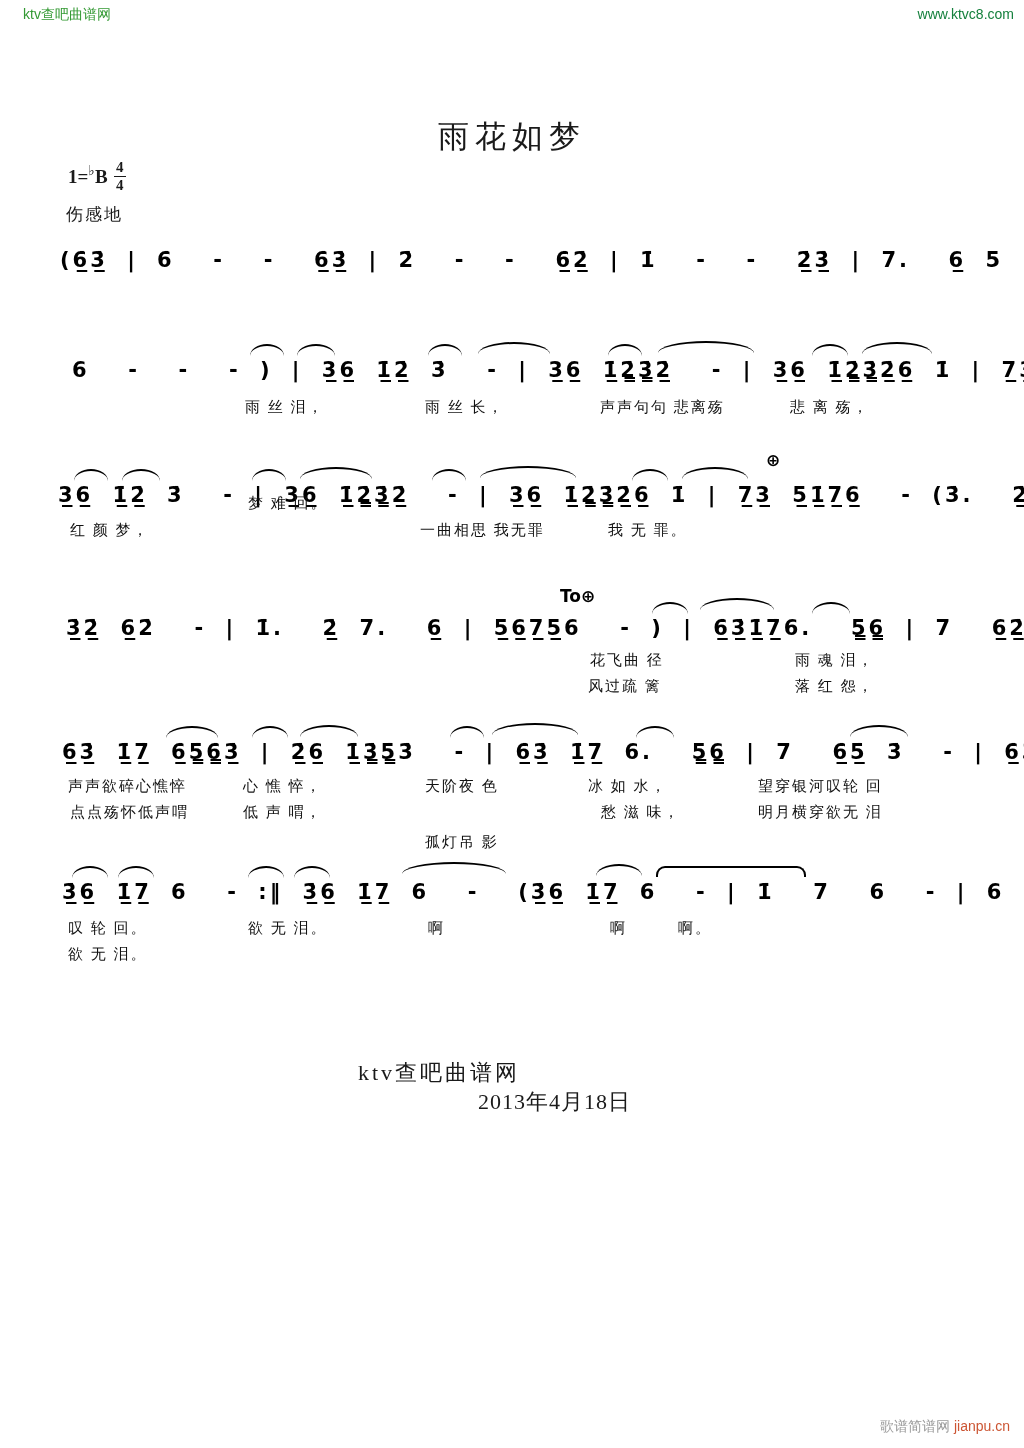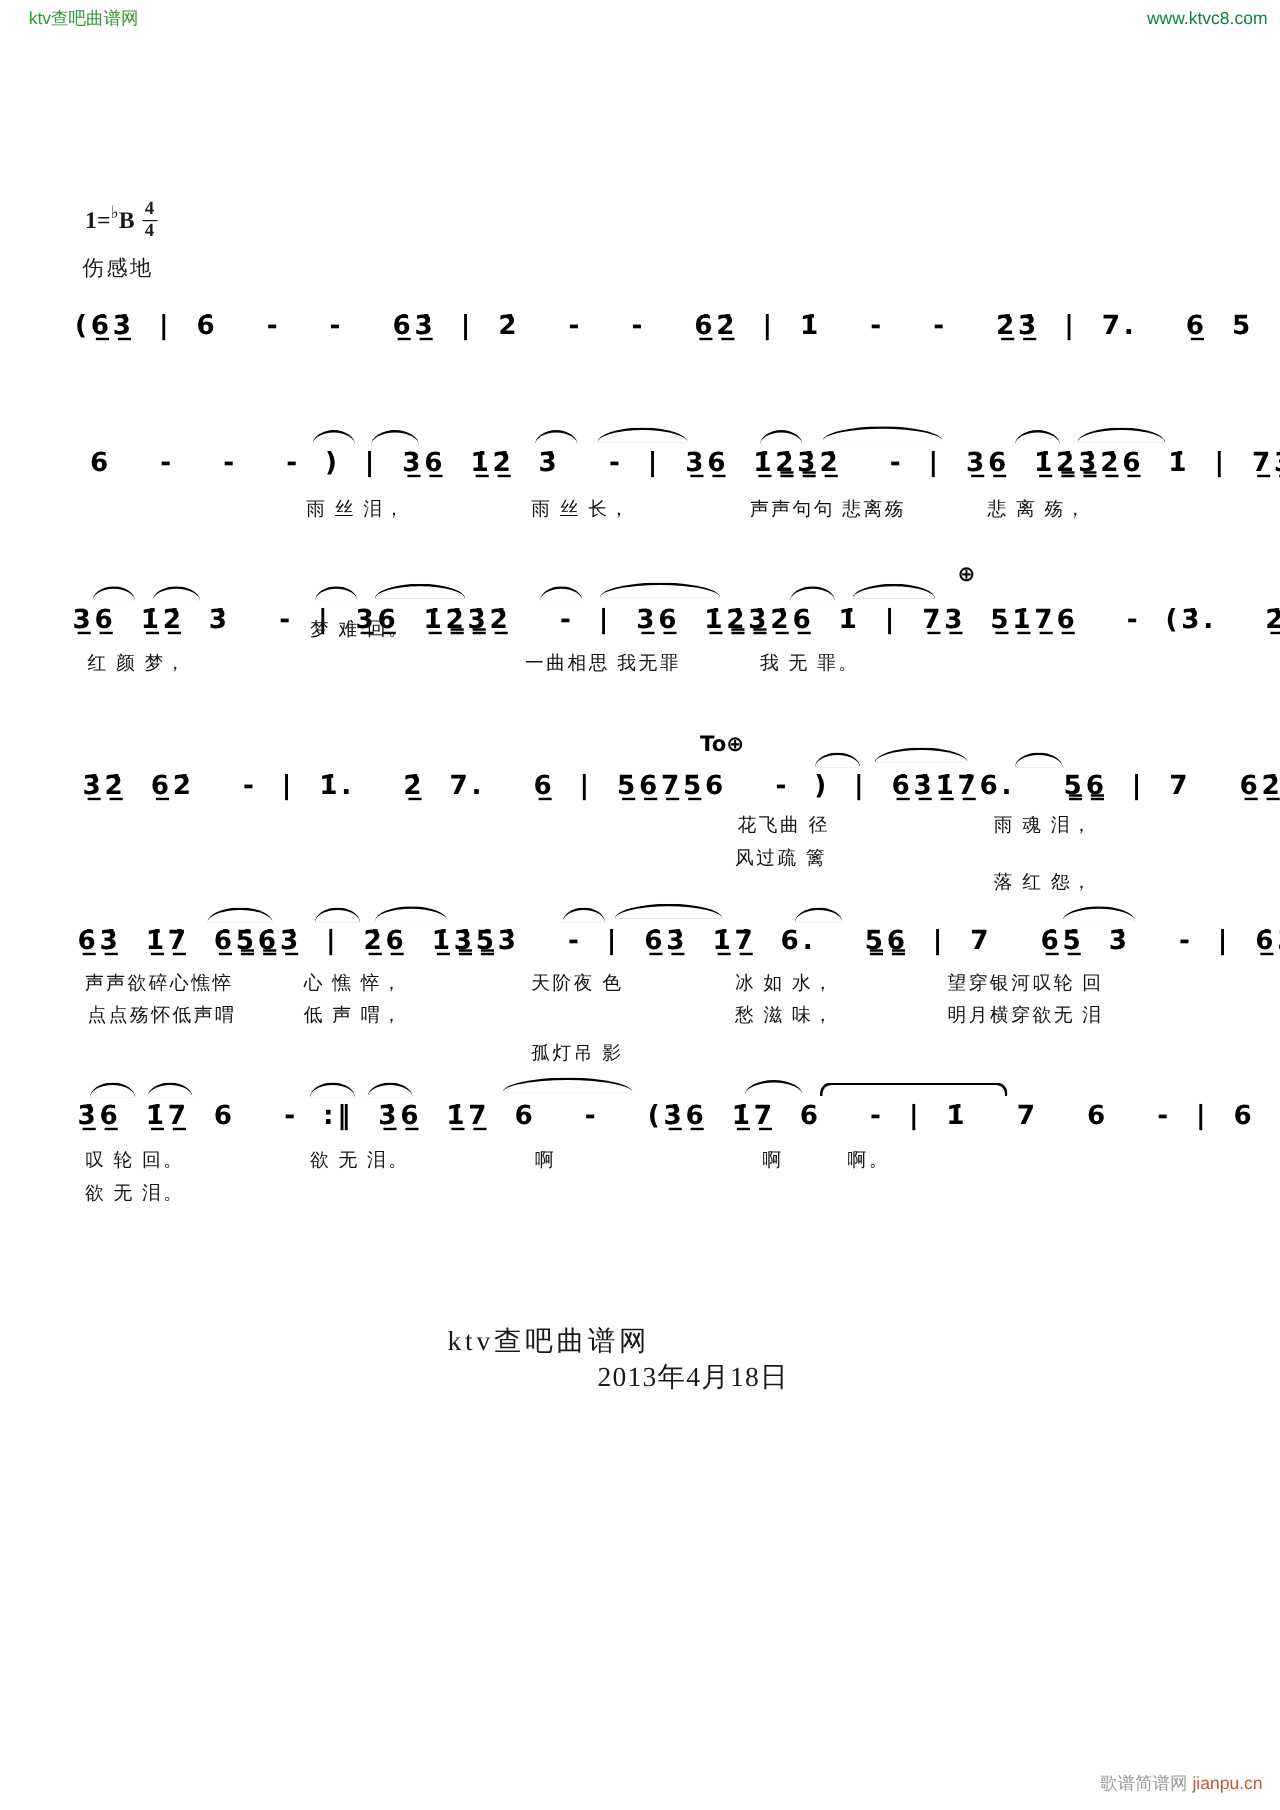--- a/index.html
+++ b/index.html
@@ -35,20 +35,21 @@
   #watermark{position:absolute;right:14px;top:1418px;font:14px "Liberation Sans","DejaVu Sans",sans-serif;}
 </style>
 </head>
 <body>
 
 <div id="page">
 
   <a class="sitelink" id="site-left" style="color:#339933">ktv查吧曲谱网</a>
   <a class="sitelink" id="site-right" style="color:#15803d">www.ktvc8.com</a>
 
+  <div id="song-title">雨花如梦</div>
 
   <div id="key-block">
     <span>1=</span>
       <span id="key-flat">♭</span>
       <span>B</span>
     <span class="fraction">
       <span>4</span>
       <span class="bar"></span>
       <span>4</span>
     </span>
@@ -88,39 +89,39 @@
   <span class="lyric" style="left:608px;top:521px">我 无 罪。</span>
 
   <span class="notes" style="left:66px;top:616px">3̲̇2̲̇ 6̲2̇  - | 1̇.  2̲̇ 7.  6̲ | 5̲6̲7̲5̲6  - ) | 6̲̇3̲̇1̲̇7̲̇6.  5̳6̳ | 7  6̲2̲̇3̇  - |</span>
   <span class="coda" style="left:560px;top:586px">To⊕</span>
   <i class="slur" style="left:652px;width:36px;top:602px"></i>
   <i class="slur" style="left:700px;width:74px;top:598px"></i>
   <i class="slur" style="left:812px;width:38px;top:602px"></i>
   <span class="lyric" style="left:590px;top:651px">花飞曲 径</span>
   <span class="lyric" style="left:795px;top:651px">雨 魂 泪，</span>
   <span class="lyric" style="left:588px;top:677px">风过疏 篱</span>
-  <span class="lyric" style="left:795px;top:696px">落 红 怨，</span>
+  <span class="lyric" style="left:795px;top:677px">落 红 怨，</span>
 
   <span class="notes" style="left:62px;top:740px">6̲̇3̲̇ 1̲̇7̲̇ 6̲̇5̳̇6̳̇3̲̇ | 2̲̇6̲ 1̲̇3̳̇5̳̇3̇  - | 6̲̇3̲̇ 1̲̇7̲̇ 6.  5̳6̳ | 7  6̲̇5̲̇ 3̇  - | 6̲̇3̲̇ 1̲̇7̲̇ 6̲̇5̳̇6̳̇2̲̇ |</span>
   <i class="slur" style="left:166px;width:52px;top:726px"></i>
   <i class="slur" style="left:252px;width:36px;top:726px"></i>
   <i class="slur" style="left:300px;width:58px;top:725px"></i>
   <i class="slur" style="left:450px;width:34px;top:726px"></i>
   <i class="slur" style="left:492px;width:86px;top:723px"></i>
   <i class="slur" style="left:636px;width:38px;top:726px"></i>
   <i class="slur" style="left:850px;width:58px;top:725px"></i>
   <span class="lyric" style="left:68px;top:777px">声声欲碎心憔悴</span>
   <span class="lyric" style="left:243px;top:777px">心 憔 悴，</span>
   <span class="lyric" style="left:425px;top:777px">天阶夜 色</span>
   <span class="lyric" style="left:588px;top:777px">冰 如 水，</span>
   <span class="lyric" style="left:758px;top:777px">望穿银河叹轮 回</span>
   <span class="lyric" style="left:70px;top:803px">点点殇怀低声喟</span>
   <span class="lyric" style="left:243px;top:803px">低 声 喟，</span>
   <span class="lyric" style="left:425px;top:833px">孤灯吊 影</span>
-  <span class="lyric" style="left:588px;top:803px">愁 滋 味，</span>
+  <span class="lyric" style="left:601px;top:803px">愁 滋 味，</span>
   <span class="lyric" style="left:758px;top:803px">明月横穿欲无 泪</span>
 
   <span class="notes" style="left:62px;top:880px">3̲̇6̲ 1̲̇7̲ 6  - :‖ 3̲̇6̲ 1̲̇7̲ 6  -  (3̲̇6̲ 1̲̇7̲ 6  - | 1̇  7  6  - | 6  -  -  - )‖</span>
   <i class="slur" style="left:72px;width:36px;top:866px"></i>
   <i class="slur" style="left:118px;width:36px;top:866px"></i>
   <i class="slur" style="left:248px;width:36px;top:866px"></i>
   <i class="slur" style="left:294px;width:36px;top:866px"></i>
   <i class="slur" style="left:402px;width:104px;top:862px"></i>
   <i class="slur" style="left:596px;width:46px;top:864px"></i>
   <i class="tie" style="left:656px;width:146px;top:866px"></i>

